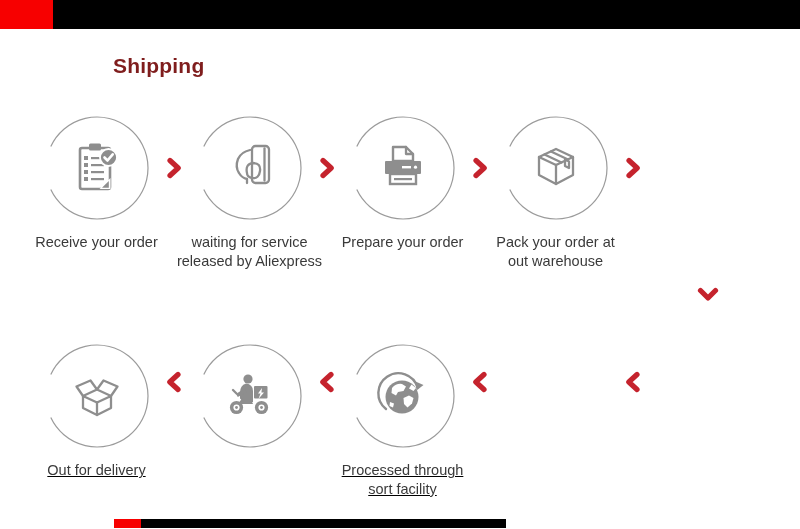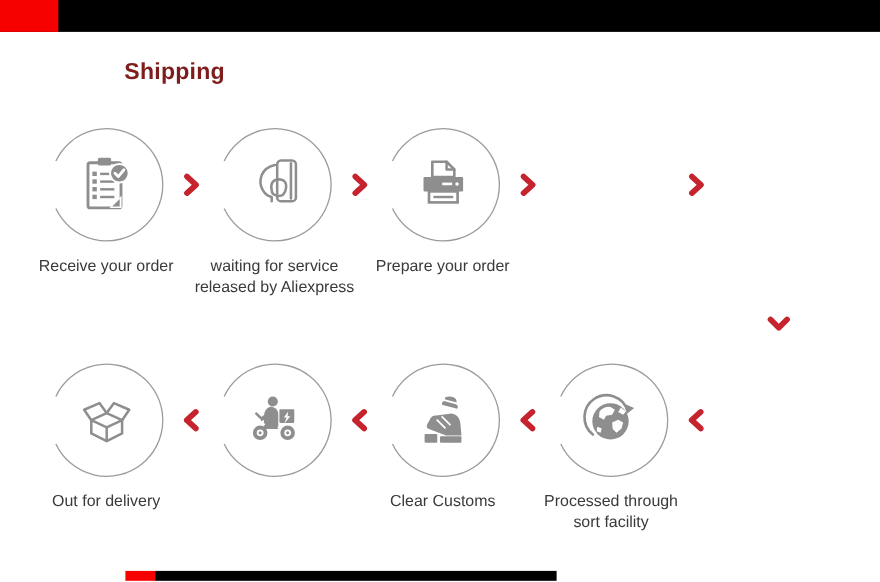--- a/index.html
+++ b/index.html
@@ -3,21 +3,21 @@
 <meta charset="utf-8">
 <style>
   html,body{margin:0;padding:0;background:#fff;}
   .canvas{position:relative;width:800px;height:529px;background:#ffffff;overflow:hidden;
           font-family:"Liberation Sans","DejaVu Sans",sans-serif;}
   .topbar{position:absolute;left:0;top:0;width:800px;height:29px;background:#000000;}
   .topbar-red{position:absolute;left:0;top:0;width:53px;height:29px;background:#f70000;}
   .title{position:absolute;left:85px;top:54px;font-size:21px;font-weight:600;color:#7f1d1d;letter-spacing:.2px;margin-left:28px;}
   .row{position:absolute;left:20px;display:flex;}
   .row1{top:116px;}
-  .row2{top:330px;}
+  .row2{top:344px;text-decoration:underline;}
   .step{width:153px;display:flex;flex-direction:column;align-items:center;}
   .circle-wrap{position:relative;width:104px;height:104px;}
   .circle-svg{position:absolute;left:0;top:0;}
   .icon-svg{position:absolute;left:22px;top:22px;}
   .step-label{margin-top:13px;font-size:14.5px;line-height:18.5px;color:#3a3a3a;text-align:center;white-space:pre-line;}
   .arrow{position:absolute;}
   .ar1-0{left:166px;top:157px;} .ar1-1{left:319px;top:157px;} .ar1-2{left:472px;top:157px;} .ar1-3{left:625px;top:157px;}
   .ar2-0{left:166px;top:371px;} .ar2-1{left:319px;top:371px;} .ar2-2{left:472px;top:371px;} .ar2-3{left:625px;top:371px;}
   .ar-down{left:697px;top:287px;}
   .bottombar{position:absolute;left:114px;top:519px;width:392px;height:9px;display:flex;}
@@ -94,20 +94,36 @@
           <rect class="ic-f" x="12" y="23" width="36" height="13" rx="1"></rect>
           <rect class="ic-w" x="29" y="28" width="9" height="2.4"></rect>
             <circle class="ic-w" cx="42.5" cy="29.2" r="1.6"></circle>
           <rect x="17" y="36" width="26" height="10" fill="#fff" stroke="#8e8e8e" stroke-width="2.4"></rect>
           <rect class="ic-f" x="21" y="40" width="18" height="2.2"></rect>
         </svg>
       </div>
       <div class="step-label">Prepare your order</div>
     </div>
 
+    <div class="step">
+      <div class="circle-wrap">
+        <svg class="circle-svg" width="104" height="104">
+            <path class="arc" d="M5.8 73.6 A51 51 0 1 0 5.8 30.4"></path>
+          </svg>
+        <svg class="icon-svg" width="60" height="60">
+          <path class="ic-s" d="M30 11 L47 19 L47 37 L30 46 L13 37 L13 19 Z"></path>
+          <path class="ic-s" d="M13 19 L30 27 L47 19"></path>
+          <path class="ic-s" d="M30 27 L30 46"></path>
+          <path class="ic-s" d="M18.5 16.5 L35.5 24.5 M25 13.5 L42 21.5"></path>
+          <path class="ic-s" d="M39 21.5 l4 2 v6.5 l-4 -2 z"></path>
+        </svg>
+      </div>
+      <div class="step-label">Pack your order at
+out warehouse</div>
+    </div>
 
   </div>
 
   <div class="arrow ar1-0"><svg width="16" height="22">
         <polyline class="chev" points="4,3.5 12.2,11 4,18.5"></polyline>
       </svg></div>
   <div class="arrow ar1-1"><svg width="16" height="22">
         <polyline class="chev" points="4,3.5 12.2,11 4,18.5"></polyline>
       </svg></div>
   <div class="arrow ar1-2"><svg width="16" height="22">
@@ -154,36 +170,20 @@
             <circle class="ic-w" cx="41.5" cy="41.5" r="3.1"></circle>
             <circle class="ic-f" cx="41.5" cy="41.5" r="1.4"></circle>
           <circle class="ic-f" cx="16.5" cy="41.5" r="6.6"></circle>
             <circle class="ic-w" cx="16.5" cy="41.5" r="3.1"></circle>
             <circle class="ic-f" cx="16.5" cy="41.5" r="1.4"></circle>
           <path class="ic-f" d="M18 38 l5 -7 h7 l3 7 z"></path>
         </svg>
       </div>
     </div>
 
-    <div class="step">
-      <div class="circle-wrap">
-        <svg class="circle-svg" width="104" height="104">
-            <path class="arc" d="M5.8 73.6 A51 51 0 1 0 5.8 30.4"></path>
-          </svg>
-        <svg class="icon-svg" width="60" height="60">
-          <path class="ic-f" d="M30.5 12.5 l11 3 q2 .8 1.6 2.7 l-.4 1.5 -14 -3.8 q-.2 -2.6 1.8 -3.4 z"></path>
-          <path class="ic-f" d="M32 9 q6 -1.5 9.5 1.8 l.8 3.2 -11 -3 z"></path>
-          <path class="ic-f" d="M37.5 24 q7 1 8 8.5 l1 11.5 h-14 l-15.5 -6 q-3 -1.3 -1.6 -4.4 l3 -5.4 q1.6 -3 5.2 -2.4 z"></path>
-          <path d="M24 29.5 l8 8 M28.5 26.5 l8 8" stroke="#fff" stroke-width="1.6" fill="none"></path>
-          <rect class="ic-f" x="13" y="42.5" width="11.5" height="8" rx="1"></rect>
-          <rect class="ic-f" x="27" y="44.5" width="19.5" height="6" rx="1"></rect>
-        </svg>
-      </div>
-      <div class="step-label">Clear Customs</div>
-    </div>
 
 
     <div class="step">
       <div class="circle-wrap">
         <svg class="circle-svg" width="104" height="104">
             <path class="arc" d="M5.8 73.6 A51 51 0 1 0 5.8 30.4"></path>
           </svg>
         <svg class="icon-svg" width="60" height="60">
           <circle class="ic-f" cx="29" cy="31" r="16.5"></circle>
           <path class="ic-w" d="M19 22 q4.5 -5 10 -4 l4 2.5 -2.5 4.5 -5.5 1 -2 3.5 -4.5 -2.5 z"></path>

